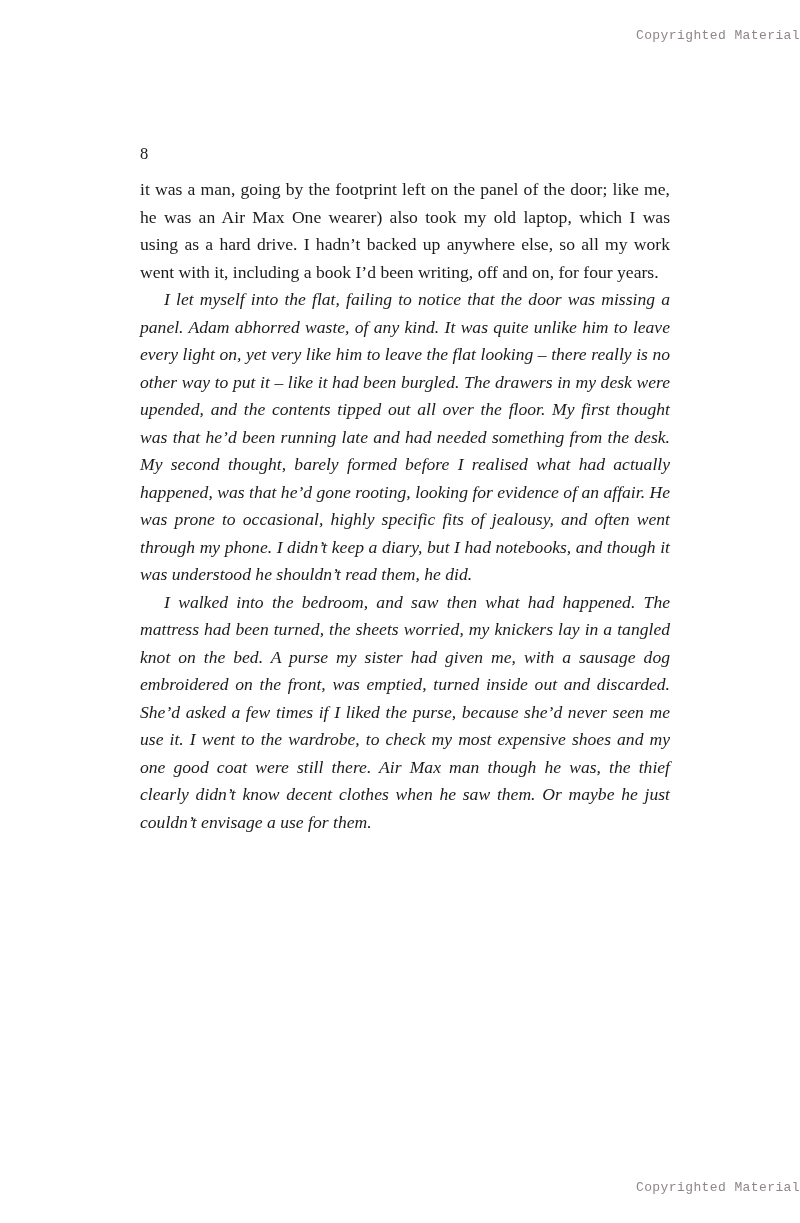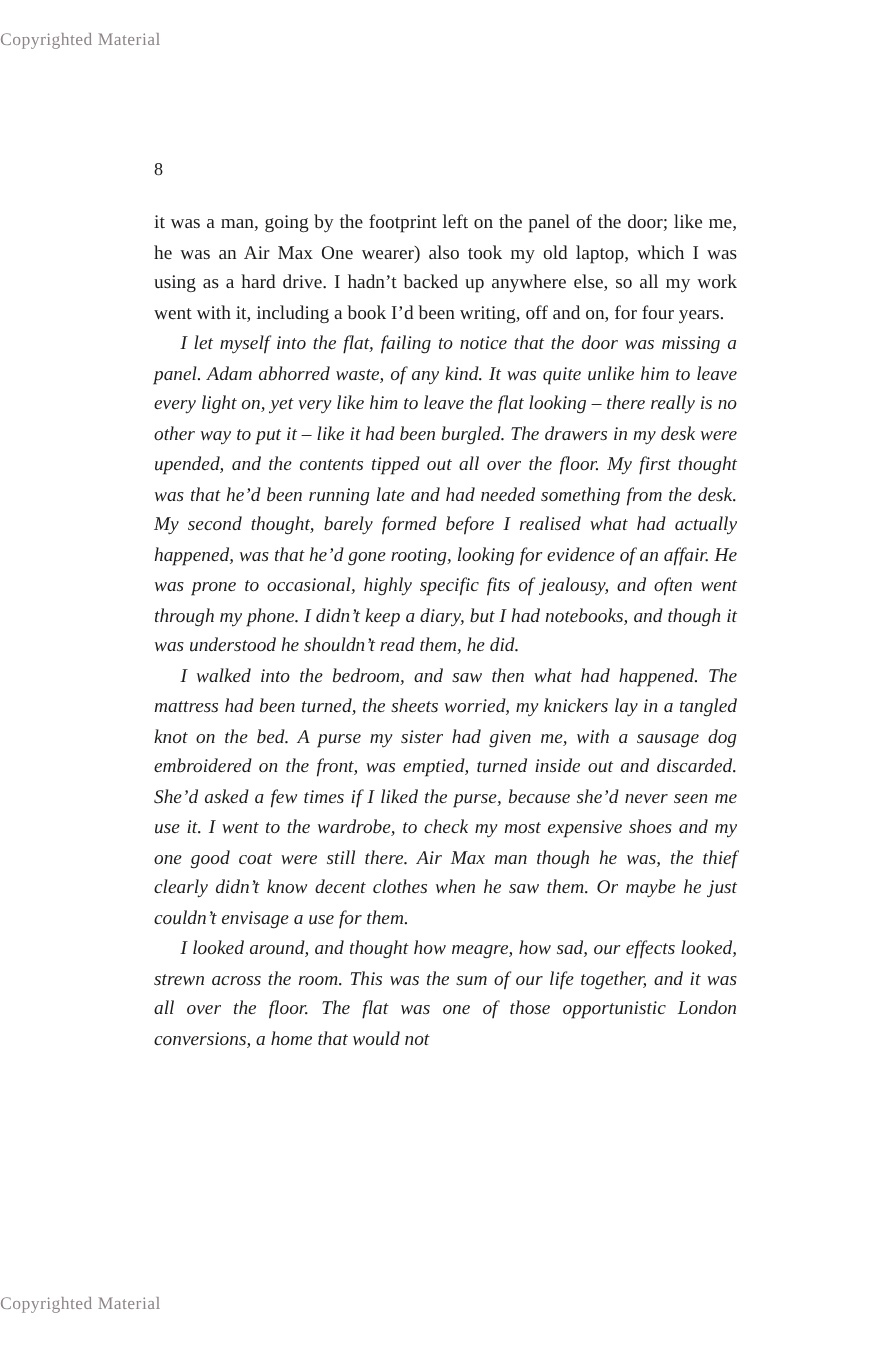--- a/index.html
+++ b/index.html
@@ -16,23 +16,23 @@
   }
   .page {
     width: 800px;
     height: 1223px;
     position: relative;
   }
   .copyright-notice {
     position: absolute;
     left: 0;
     right: 0;
-    text-align: left;
-    font-family: Liberation Serif, serif;
-    font-size: 16px;
+    text-align: right;
+    font-family: Liberation Mono, monospace;
+    font-size: 13px;
     letter-spacing: 0.4px;
     color: #8e8689;
   }
   .copyright-notice.top {
     top: 28px;
   }
   .copyright-notice.bottom {
     bottom: 28px;
   }
   .content {
@@ -40,21 +40,21 @@
     top: 0;
     left: 140px;
     width: 530px;
   }
   .page-number {
     margin-top: 144px;
     font-size: 16.5px;
     color: #1c1b1a;
   }
   .body-text {
-    margin-top: 24px;
+    margin-top: 12px;
     font-size: 17.6px;
     line-height: 27.5px;
     text-align: justify;
     color: #1c1b1a;
   }
   .body-text p {
     margin: 0;
     padding: 0;
   }
   .body-text p.indent {
@@ -69,19 +69,18 @@
 
   <div class="copyright-notice top">Copyrighted Material</div>
 
   <div class="content">
     <div class="page-number">8</div>
 
     <div class="body-text" id="body-text">
         <p class="">it was a man, going by the footprint left on the panel of the door; like me, he was an Air Max One wearer) also took my old laptop, which I was using as a hard drive. I hadn’t backed up anywhere else, so all my work went with it, including a book I’d been writing, off and on, for four years.</p>
         <p class="indent">I let myself into the flat, failing to notice that the door was missing a panel. Adam abhorred waste, of any kind. It was quite unlike him to leave every light on, yet very like him to leave the flat looking – there really is no other way to put it – like it had been burgled. The drawers in my desk were upended, and the contents tipped out all over the floor. My first thought was that he’d been running late and had needed something from the desk. My second thought, barely formed before I realised what had actually happened, was that he’d gone rooting, looking for evidence of an affair. He was prone to occasional, highly specific fits of jealousy, and often went through my phone. I didn’t keep a diary, but I had notebooks, and though it was understood he shouldn’t read them, he did.</p>
         <p class="indent">I walked into the bedroom, and saw then what had happened. The mattress had been turned, the sheets worried, my knickers lay in a tangled knot on the bed. A purse my sister had given me, with a sausage dog embroidered on the front, was emptied, turned inside out and discarded. She’d asked a few times if I liked the purse, because she’d never seen me use it. I went to the wardrobe, to check my most expensive shoes and my one good coat were still there. Air Max man though he was, the thief clearly didn’t know decent clothes when he saw them. Or maybe he just couldn’t envisage a use for them.</p>
-        <p class="indent">I looked around, and thought how meagre, how sad, our effects looked, strewn across the room. This was the sum of our life together, and it was all over the floor. The flat was one of those opportunistic London conversions, a home that would not</p>
       </div>
   </div>
 
   <div class="copyright-notice bottom">Copyrighted Material</div>
 
 </div>
 
 </body></html>

